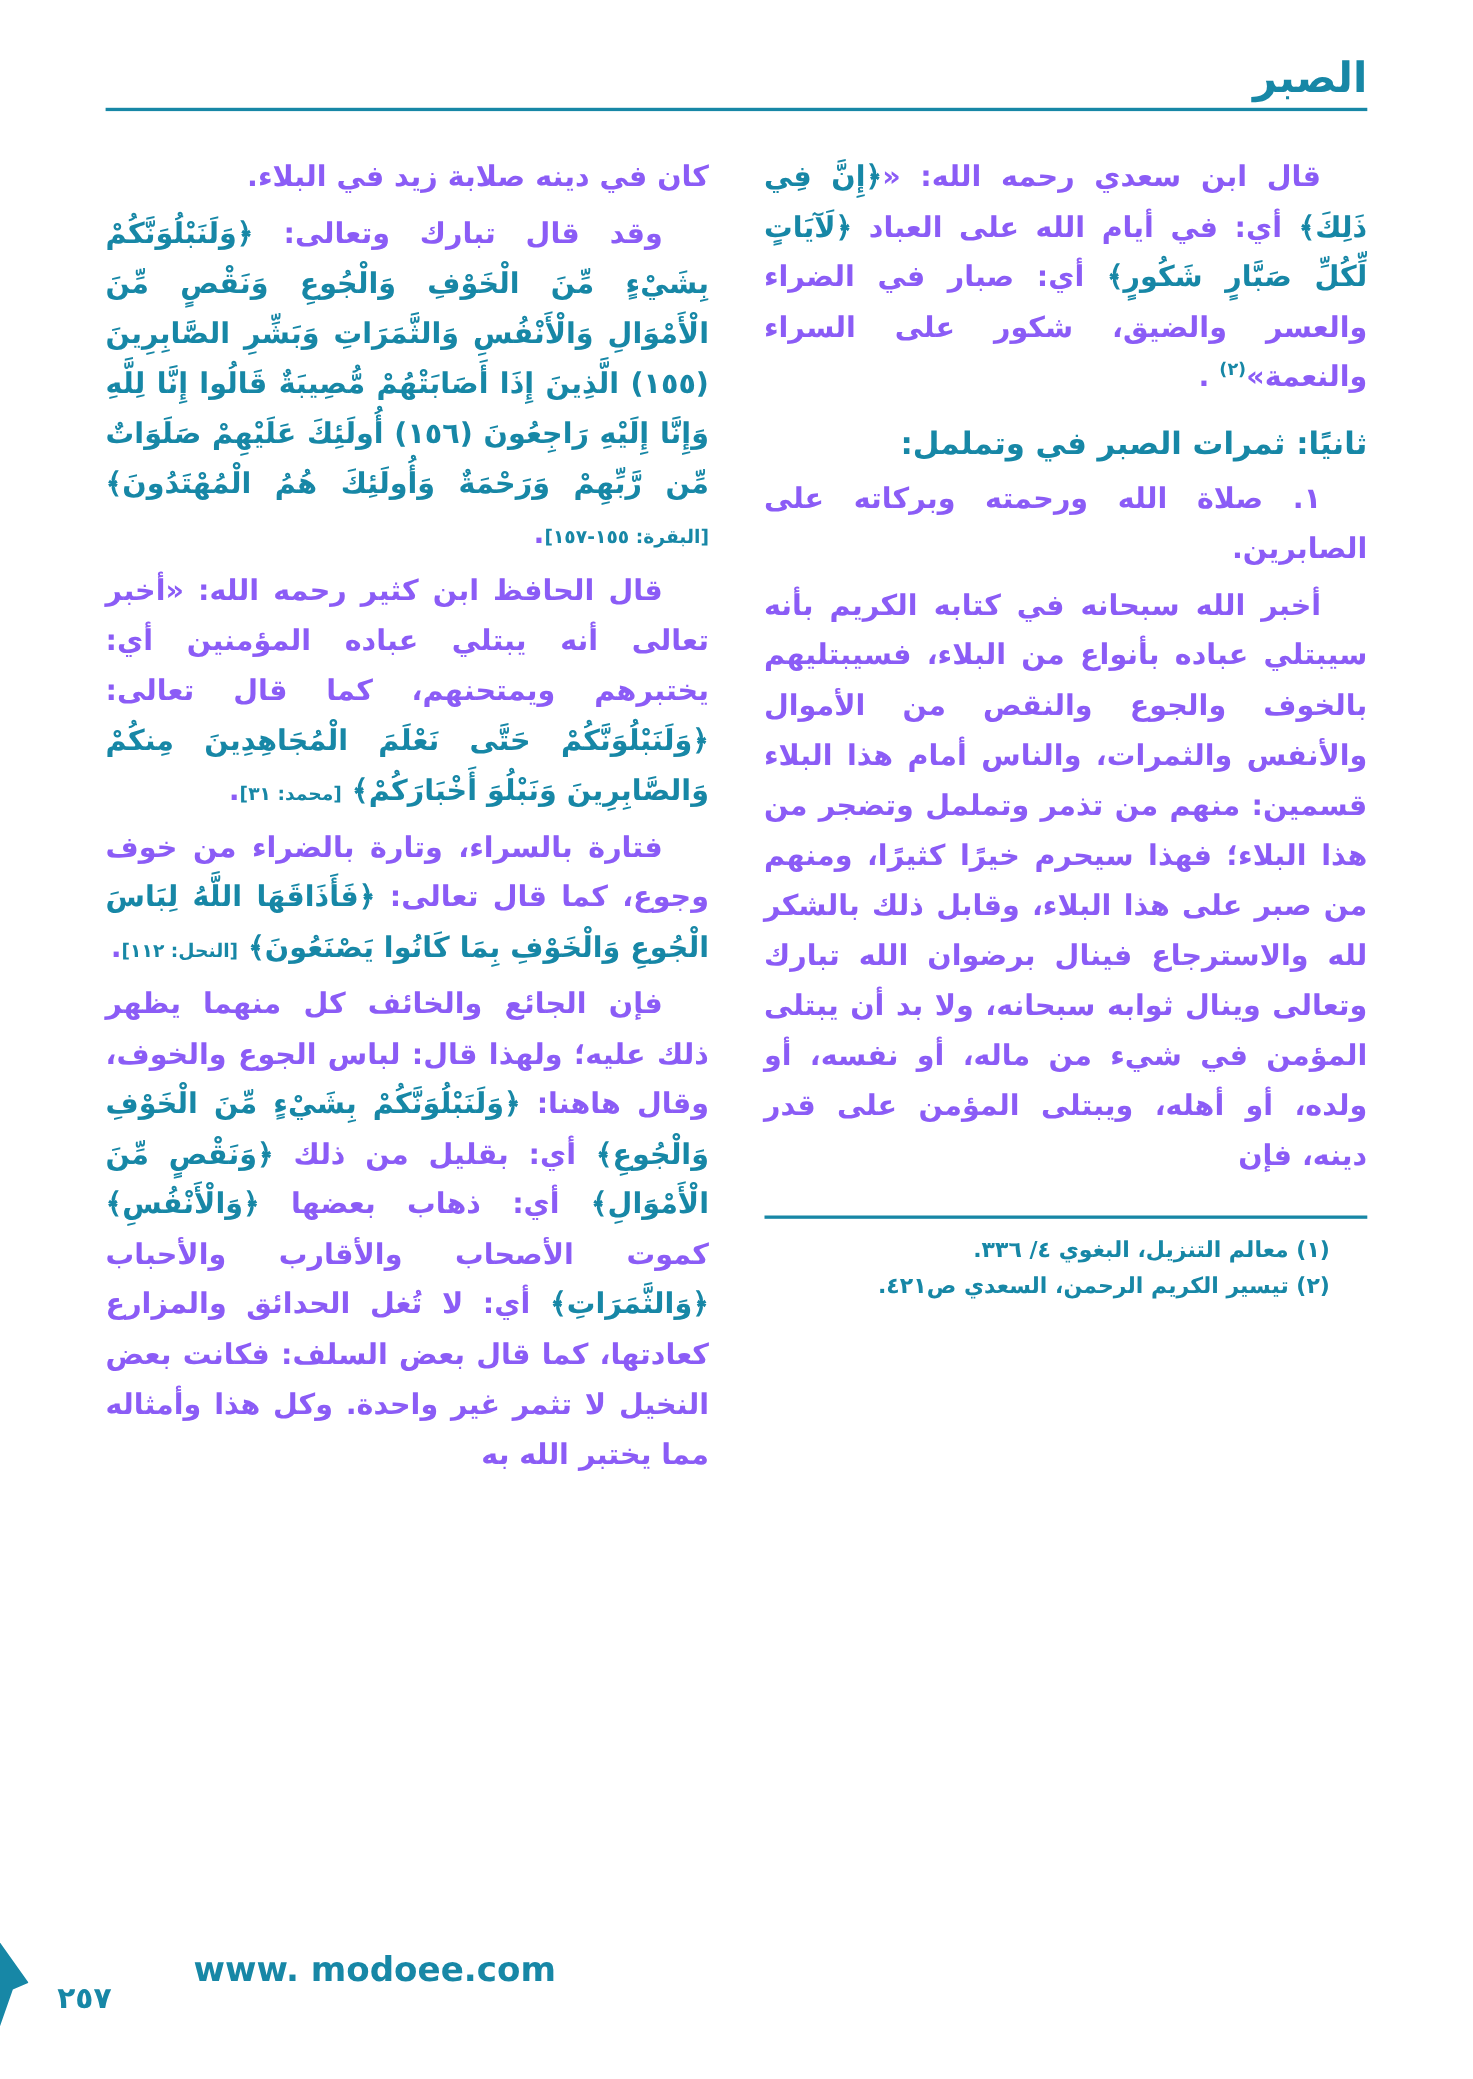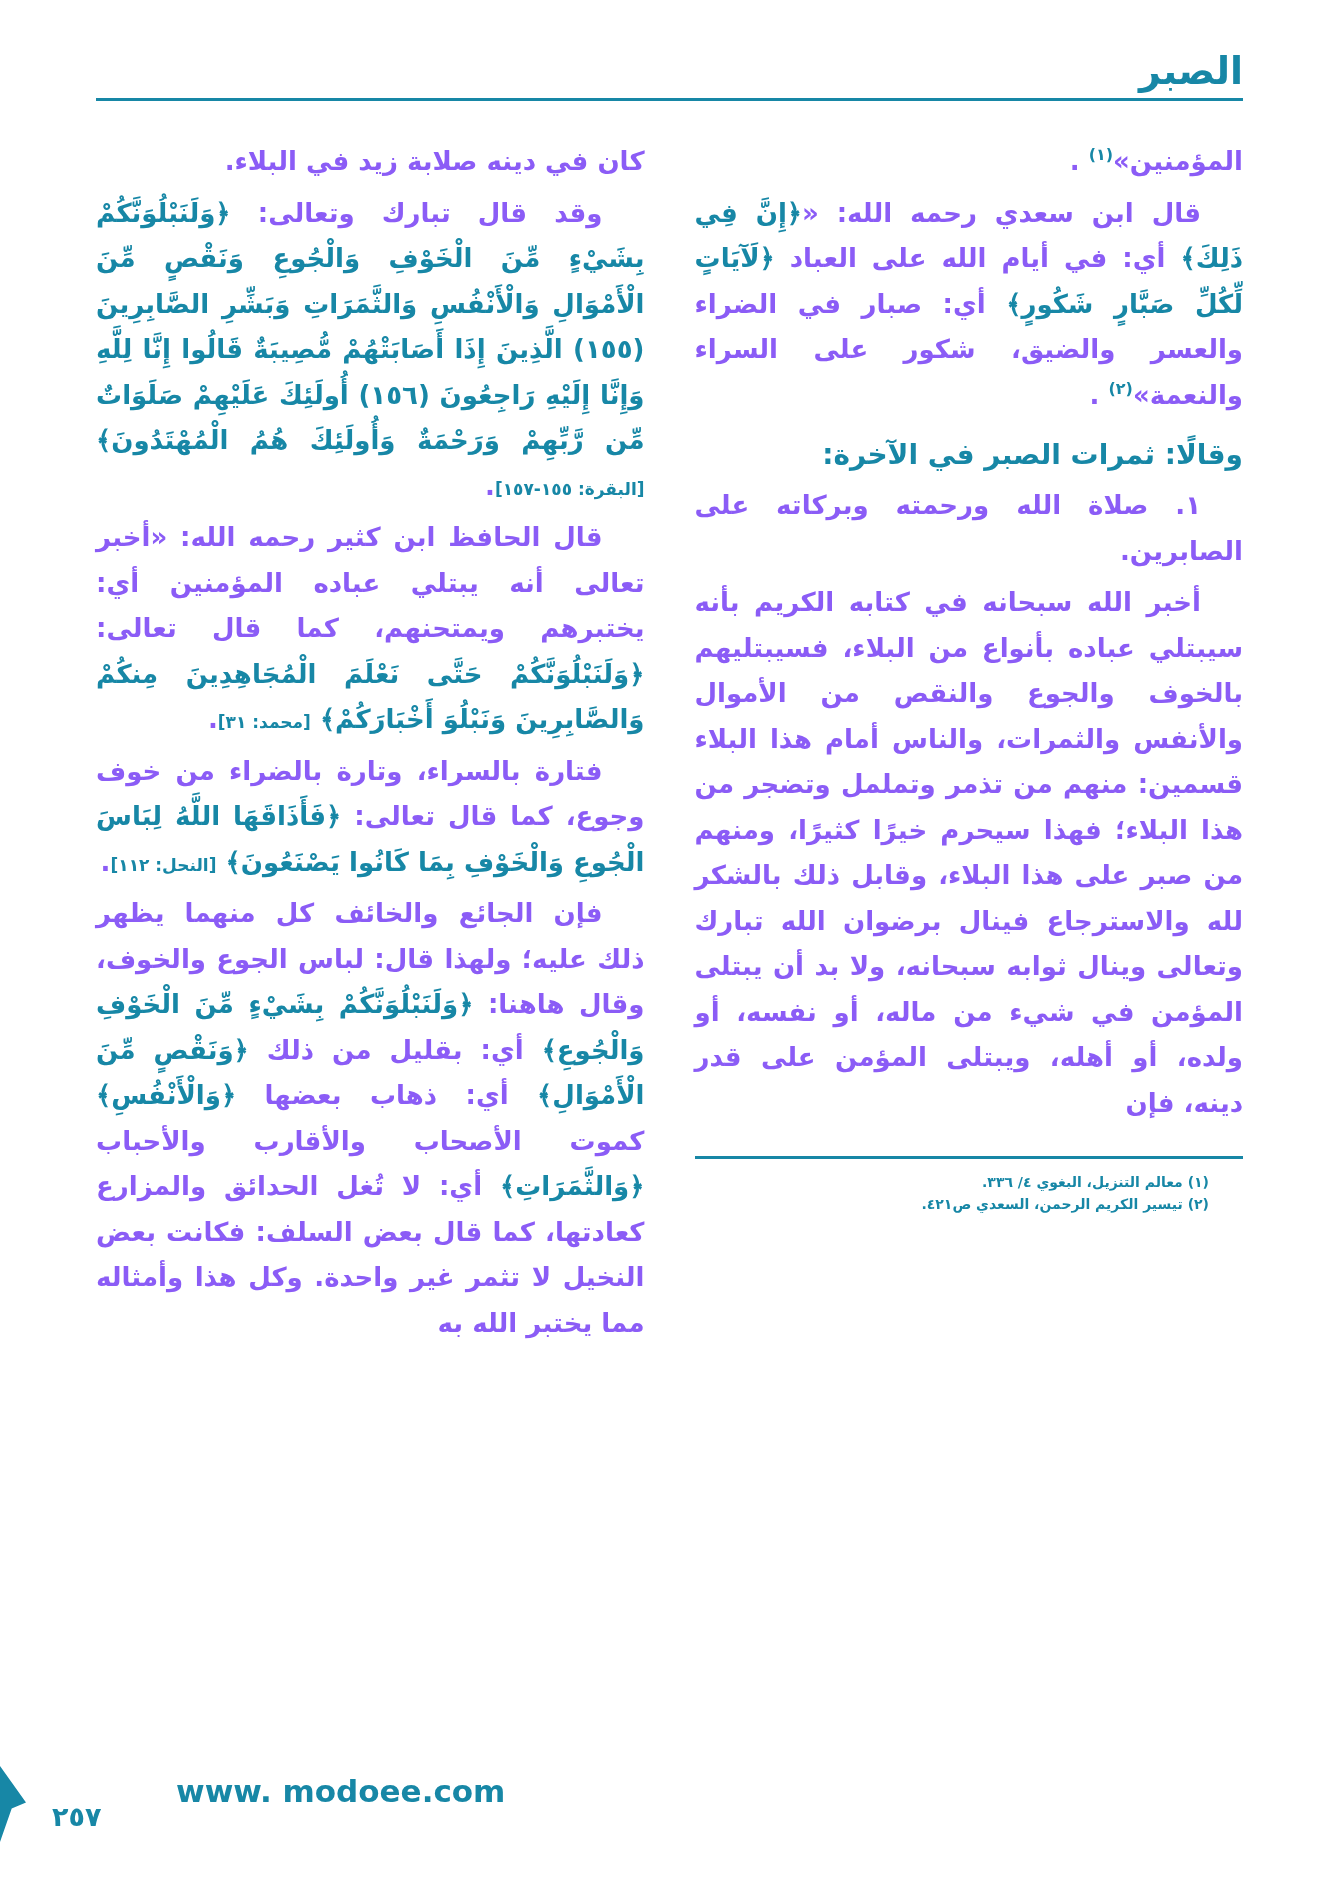--- a/index.html
+++ b/index.html
@@ -62,21 +62,21 @@
   }
 
   
   .footnotes { margin-top: 30px; }
   .footnote-rule {
     border-top: 3px solid var(--accent, #1787a6);
     margin-bottom: 12px;
   }
   .footnote {
     color: var(--accent, #1787a6);
-    font-size: 14px;
+    font-size: 20px;
     font-weight: 700;
     line-height: 1.6;
     text-align: right;
     padding-right: 34px;
   }
 
   
   .corner-ornament {
     position: absolute;
     left: 0;
@@ -112,23 +112,22 @@
 
   <header>
     <div class="header-title">الصبر</div>
     <div class="header-rule"></div>
   </header>
 
   <div class="columns">
 
     <div class="column">
       <div>
-          <p class="para"><span class="t-normal">المؤمنين»</span><span class="t-sup">(١)</span><span class="t-normal"> .</span></p>
           <p class="para indent"><span class="t-normal">قال ابن سعدي رحمه الله: «</span><span class="t-quran">﴿إِنَّ فِي ذَلِكَ﴾</span><span class="t-normal"> أي: في أيام الله على العباد </span><span class="t-quran">﴿لَآيَاتٍ لِّكُلِّ صَبَّارٍ شَكُورٍ﴾</span><span class="t-normal"> أي: صبار في الضراء والعسر والضيق، شكور على السراء والنعمة»</span><span class="t-sup">(٢)</span><span class="t-normal"> .</span></p>
-          <h3 class="col-heading">وقالًا: ثمرات الصبر في الآخرة:</h3>
+          <h3 class="col-heading">ثانيًا: ثمرات الصبر في وتململ:</h3>
           <p class="para indent"><span class="t-normal">١. صلاة الله ورحمته وبركاته على الصابرين.</span></p>
           <p class="para indent"><span class="t-normal">أخبر الله سبحانه في كتابه الكريم بأنه سيبتلي عباده بأنواع من البلاء، فسيبتليهم بالخوف والجوع والنقص من الأموال والأنفس والثمرات، والناس أمام هذا البلاء قسمين: منهم من تذمر وتململ وتضجر من هذا البلاء؛ فهذا سيحرم خيرًا كثيرًا، ومنهم من صبر على هذا البلاء، وقابل ذلك بالشكر لله والاسترجاع فينال برضوان الله تبارك وتعالى وينال ثوابه سبحانه، ولا بد أن يبتلى المؤمن في شيء من ماله، أو نفسه، أو ولده، أو أهله، ويبتلى المؤمن على قدر دينه، فإن</span></p>
         </div>
       <div class="footnotes">
         <div class="footnote-rule"></div>
         <div>
             <div class="footnote">(١) معالم التنزيل، البغوي ٤/ ٣٣٦.</div>
             <div class="footnote">(٢) تيسير الكريم الرحمن، السعدي ص٤٢١.</div>
           </div>
       </div>

